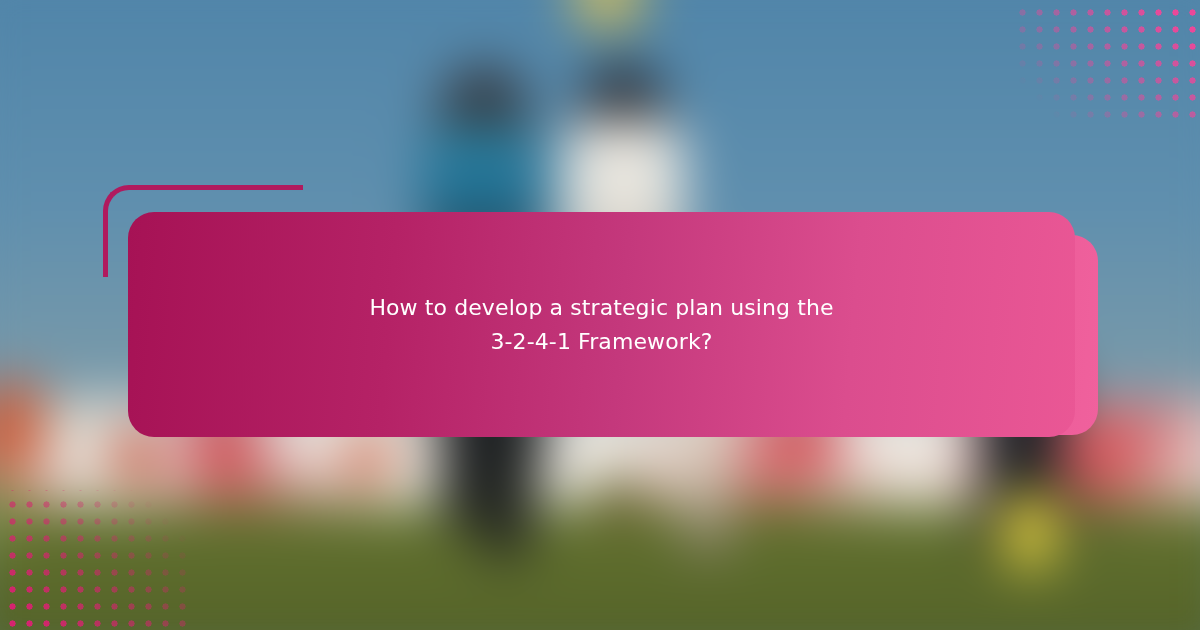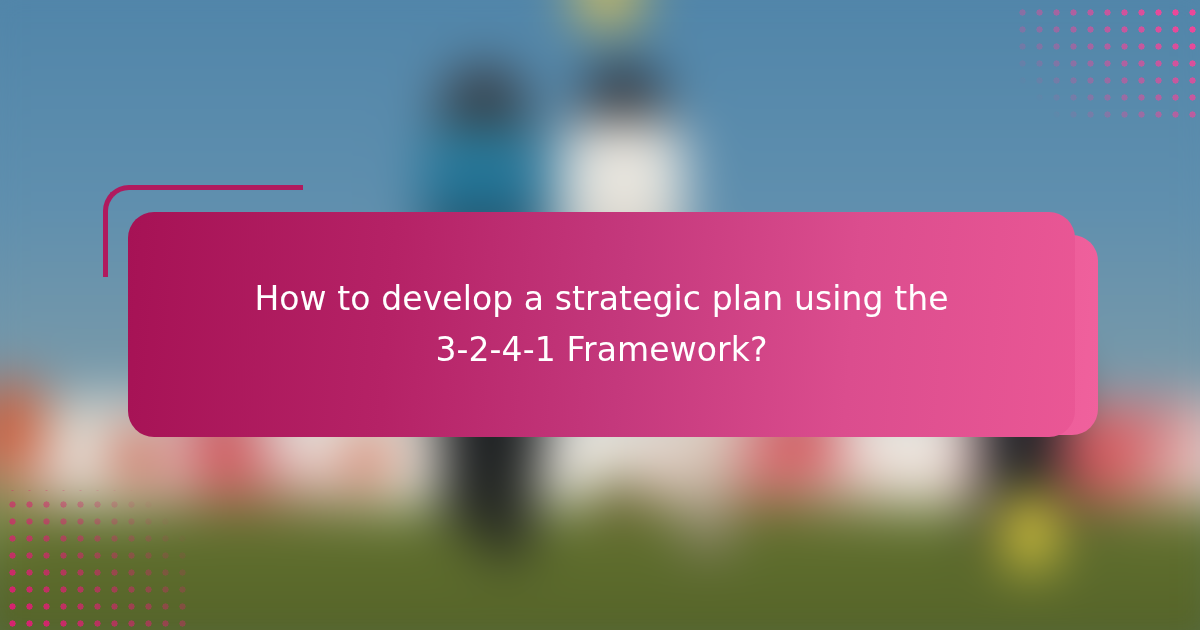--- a/index.html
+++ b/index.html
@@ -195,21 +195,21 @@
     align-items: center;
     justify-content: center;
   }
   .card-title {
     width: 100%;
     margin: 0;
     padding: 0 46px;
     box-sizing: border-box;
     text-align: center;
     color: #ffffff;
-    font-size: 33px;
+    font-size: 22px;
     font-weight: 400;
     line-height: 1.52;
     letter-spacing: .1px;
     white-space: pre-line;
   }
 </style>
 </head>
 <body>
 
 <div id="stage">

